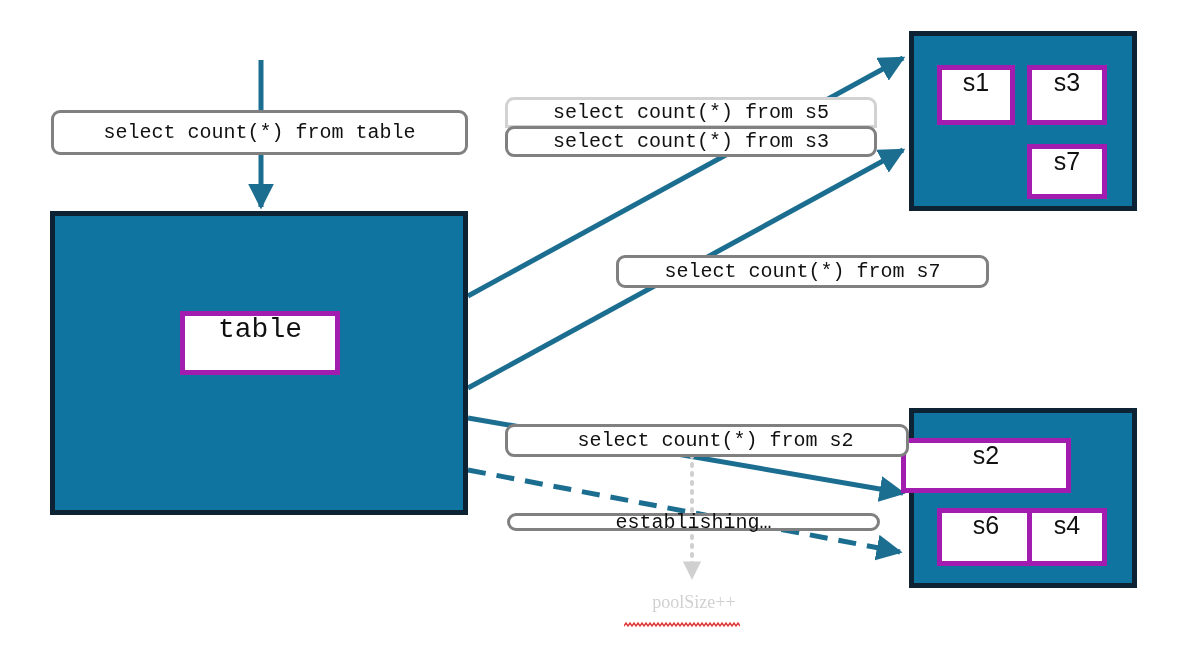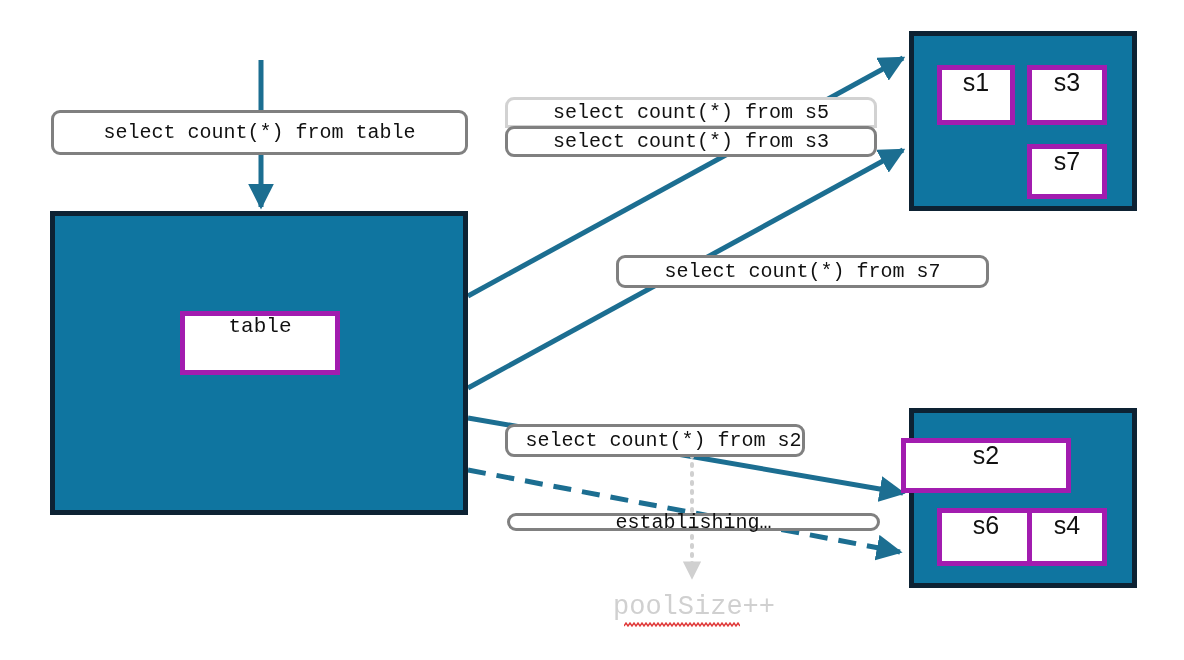--- a/index.html
+++ b/index.html
@@ -53,21 +53,21 @@
     font-family: "Liberation Sans", sans-serif;
     font-size: 25px;
     line-height: 1;
     color: #111111;
   }
   #slot-table {
     left: 180px; top: 311px; width: 160px; height: 64px;
   }
   #slot-table .slot-label {
     font-family: "Liberation Mono", monospace;
-    font-size: 21px;
+    font-size: 28px;
   }
   #slot-s1 { left: 937px; top: 65px;  width: 78px; height: 60px; }
   #slot-s3 { left: 1027px; top: 65px; width: 80px; height: 60px; }
   #slot-s5 { left: 937px; top: 137px; width: 78px; height: 60px; }
   #slot-s7 { left: 1027px; top: 144px; width: 80px; height: 55px; }
   #slot-s2 { left: 901px; top: 438px; width: 170px; height: 55px; }
   #slot-s6 { left: 937px; top: 508px; width: 98px; height: 58px; }
   #slot-s4 { left: 1027px; top: 508px; width: 80px; height: 58px; }
 
   
@@ -84,32 +84,32 @@
     font-size: 20px;
     color: #111111;
     white-space: nowrap;
   }
   .qlabel.light { border-color: #d2d2d2; }
 
   #q-table { left: 51px;  top: 110px; width: 417px; height: 45px; align-items: center; }
   #q-s5    { left: 505px; top: 97px;  width: 372px; height: 31px; border-bottom-left-radius:0; border-bottom-right-radius:0; }
   #q-s3    { left: 505px; top: 126px; width: 372px; height: 31px; text-align: center; }
   #q-s7    { left: 580px; top: 255px; width: 373px; height: 33px; margin-left: 36px; }
-  #q-s2    { left: 505px; top: 424px; width: 300px; height: 33px; padding-left: 17px; }
+  #q-s2    { left: 505px; top: 424px; width: 404px; height: 33px; padding-left: 17px; }
   #q-est   { left: 507px; top: 513px; width: 373px; height: 18px; }
 
   
   #poolsize {
     position: absolute;
     left: 596px;
     top: 592px;
     width: 196px;
     text-align: center;
-    font-family: Liberation Mono, monospace;
-    font-size: 27px;
+    font-family: Liberation Serif, serif;
+    font-size: 18px;
     color: #d0d0d0;
     white-space: nowrap;
   }
   #poolsize .squiggle {
     position: absolute;
     left: 28px;
     top: 30px;
     width: 116px;
     height: 5px;
   }

